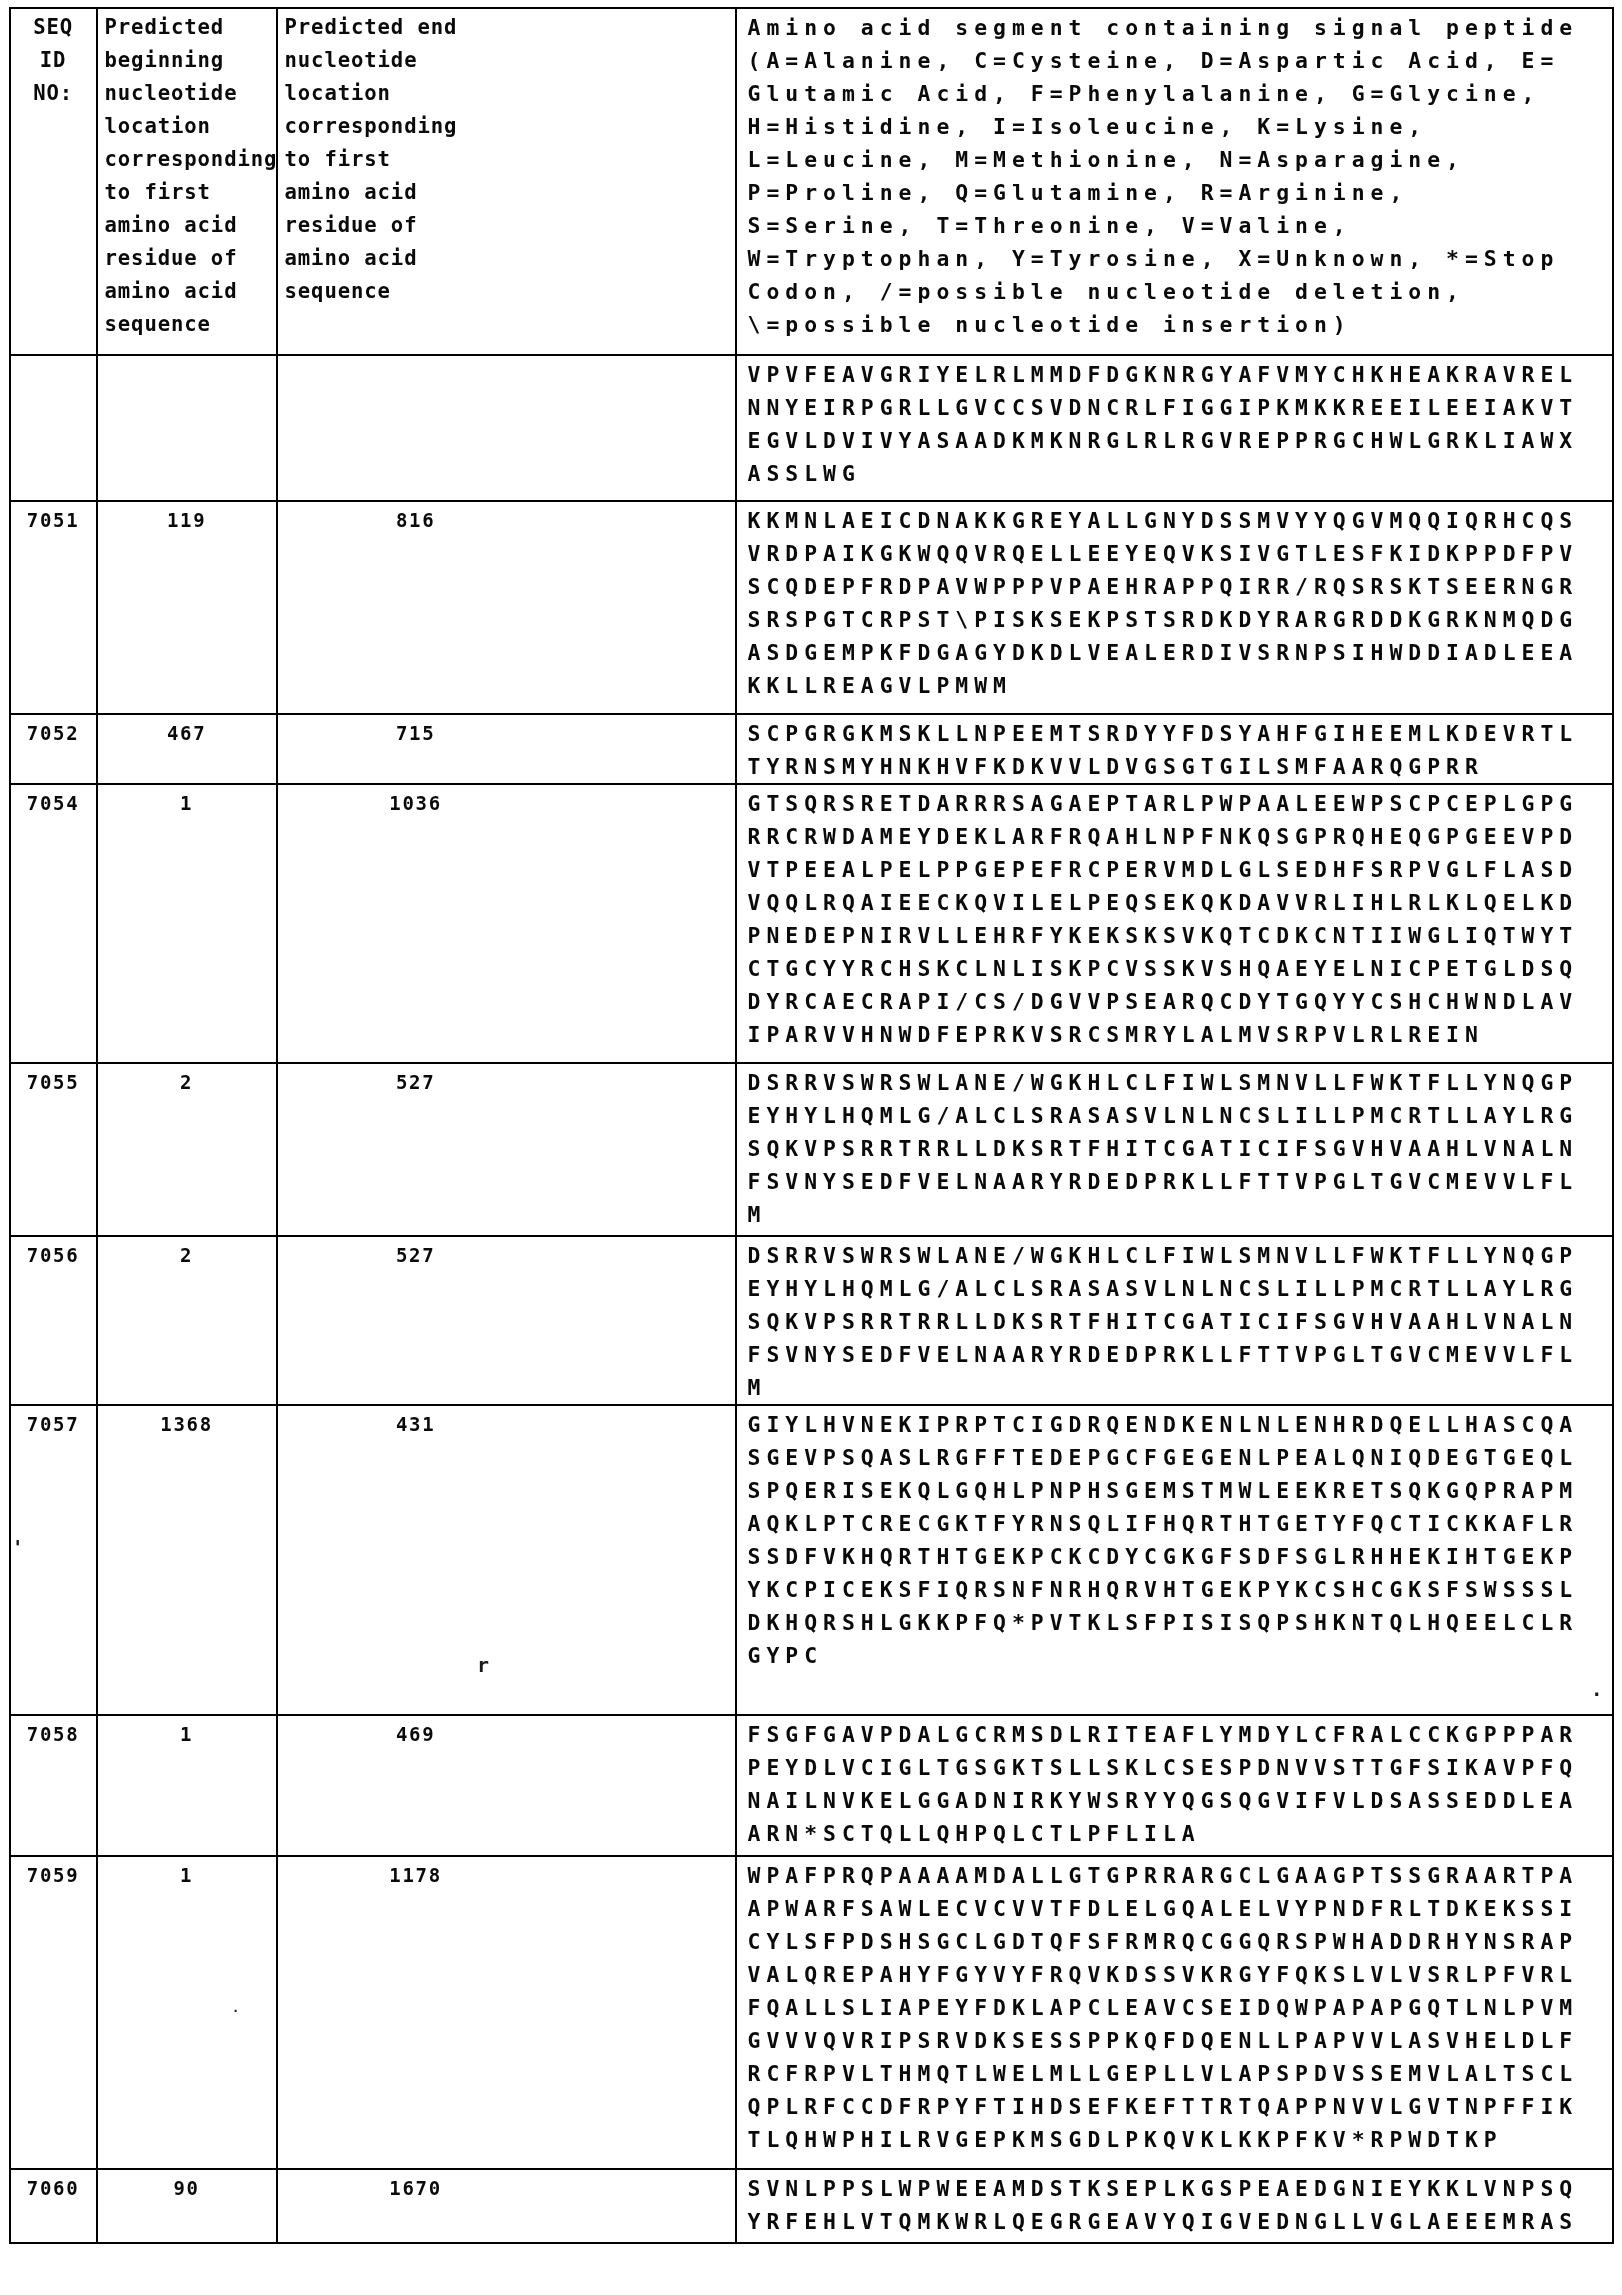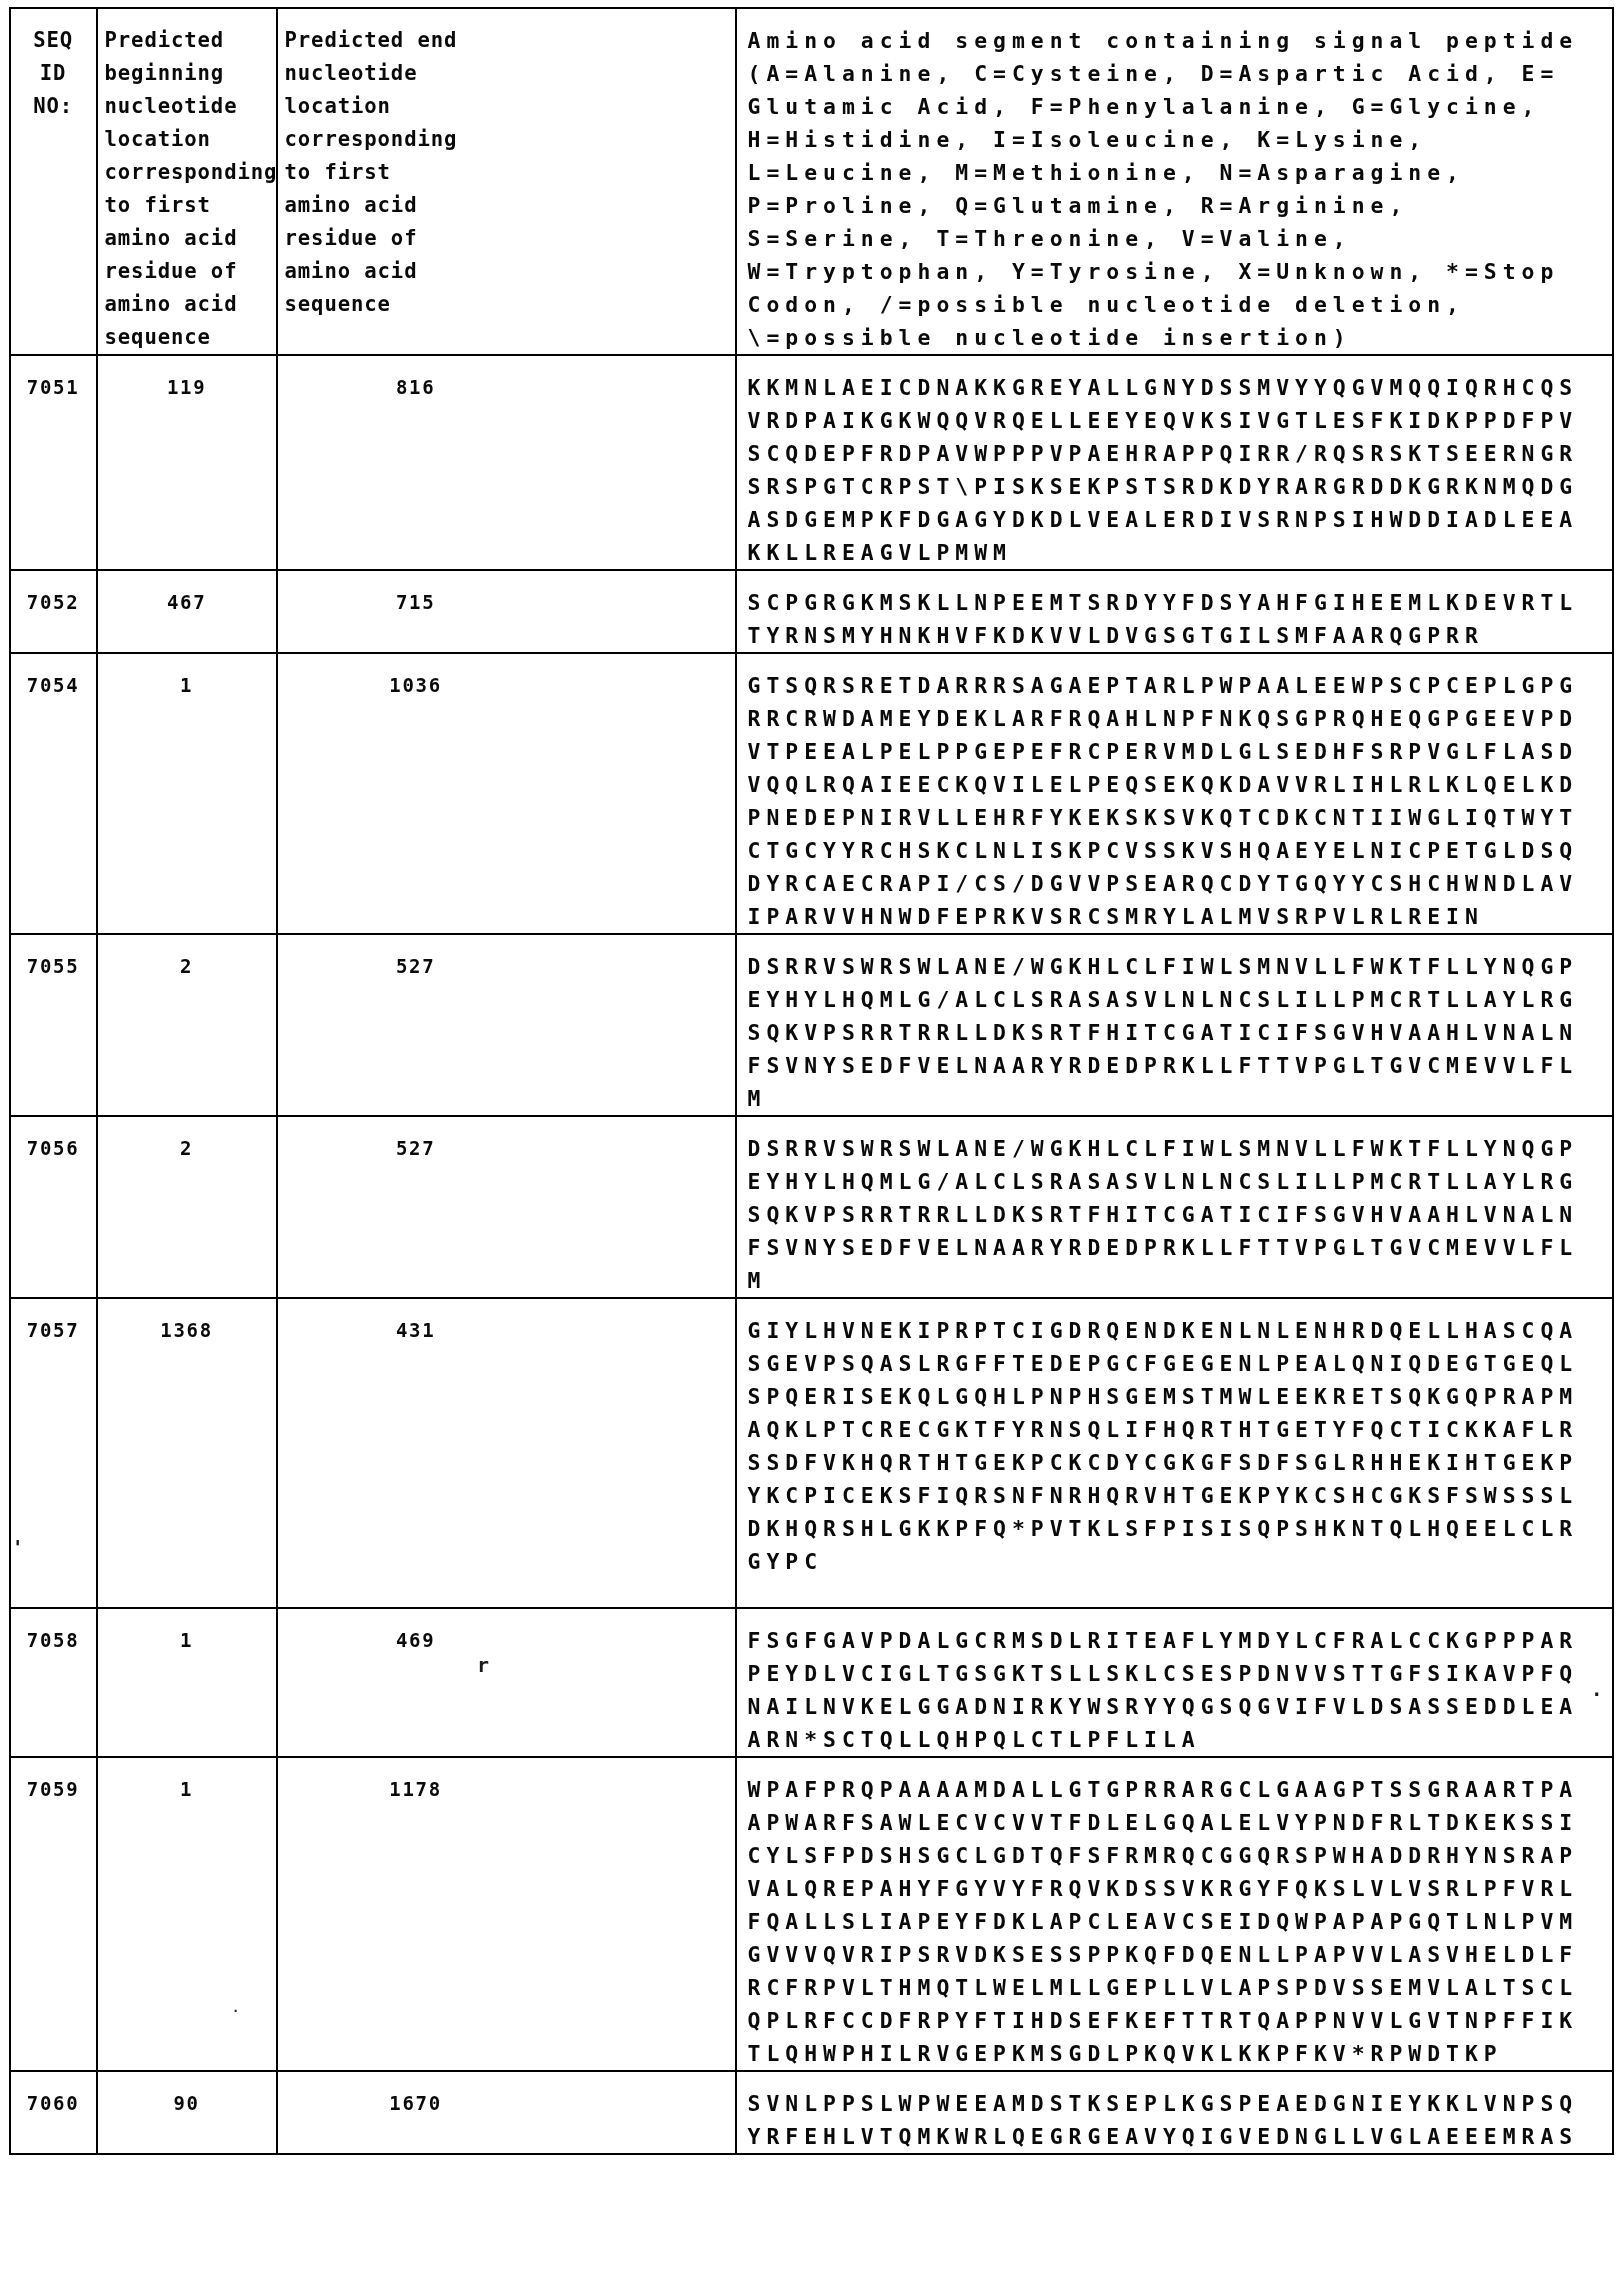--- a/index.html
+++ b/index.html
@@ -13,21 +13,21 @@
   }
   table.seq-table{
     position:absolute;left:8.6px;top:6.9px;
     width:1604px;
     border-collapse:collapse;
     table-layout:fixed;
   }
   table.seq-table td{
     border:2.6px solid #000;
     vertical-align:top;
-    padding:15px 0 0 0;
+    padding:2px 0 0 0;
     overflow:hidden;
   }
   
   .hdr{
     font-weight:bold;
     font-size:20.6px;
     letter-spacing:0.9px;
     line-height:33px;
     white-space:pre-line;
   }
@@ -107,20 +107,31 @@
 Glutamic Acid, F=Phenylalanine, G=Glycine,
 H=Histidine, I=Isoleucine, K=Lysine,
 L=Leucine, M=Methionine, N=Asparagine,
 P=Proline, Q=Glutamine, R=Arginine,
 S=Serine, T=Threonine, V=Valine,
 W=Tryptophan, Y=Tyrosine, X=Unknown, *=Stop
 Codon, /=possible nucleotide deletion,
 \=possible nucleotide insertion)</td>
     </tr>
 
+    <tr style="height:146px">
+      <td class="num c1"></td>
+      <td class="num c2"></td>
+      <td class="num c3">
+            <div class="num3"></div>
+          </td>
+      <td class="seq">VPVFEAVGRIYELRLMMDFDGKNRGYAFVMYCHKHEAKRAVREL
+NNYEIRPGRLLGVCCSVDNCRLFIGGIPKMKKREEILEEIAKVT
+EGVLDVIVYASAADKMKNRGLRLRGVREPPRGCHWLGRKLIAWX
+ASSLWG</td>
+    </tr>
 
     <tr style="height:213px">
       <td class="num c1">7051</td>
       <td class="num c2">119</td>
       <td class="num c3">
             <div class="num3">816</div>
           </td>
       <td class="seq">KKMNLAEICDNAKKGREYALLGNYDSSMVYYQGVMQQIQRHCQS
 VRDPAIKGKWQQVRQELLEEYEQVKSIVGTLESFKIDKPPDFPV
 SCQDEPFRDPAVWPPPVPAEHRAPPQIRR/RQSRSKTSEERNGR

